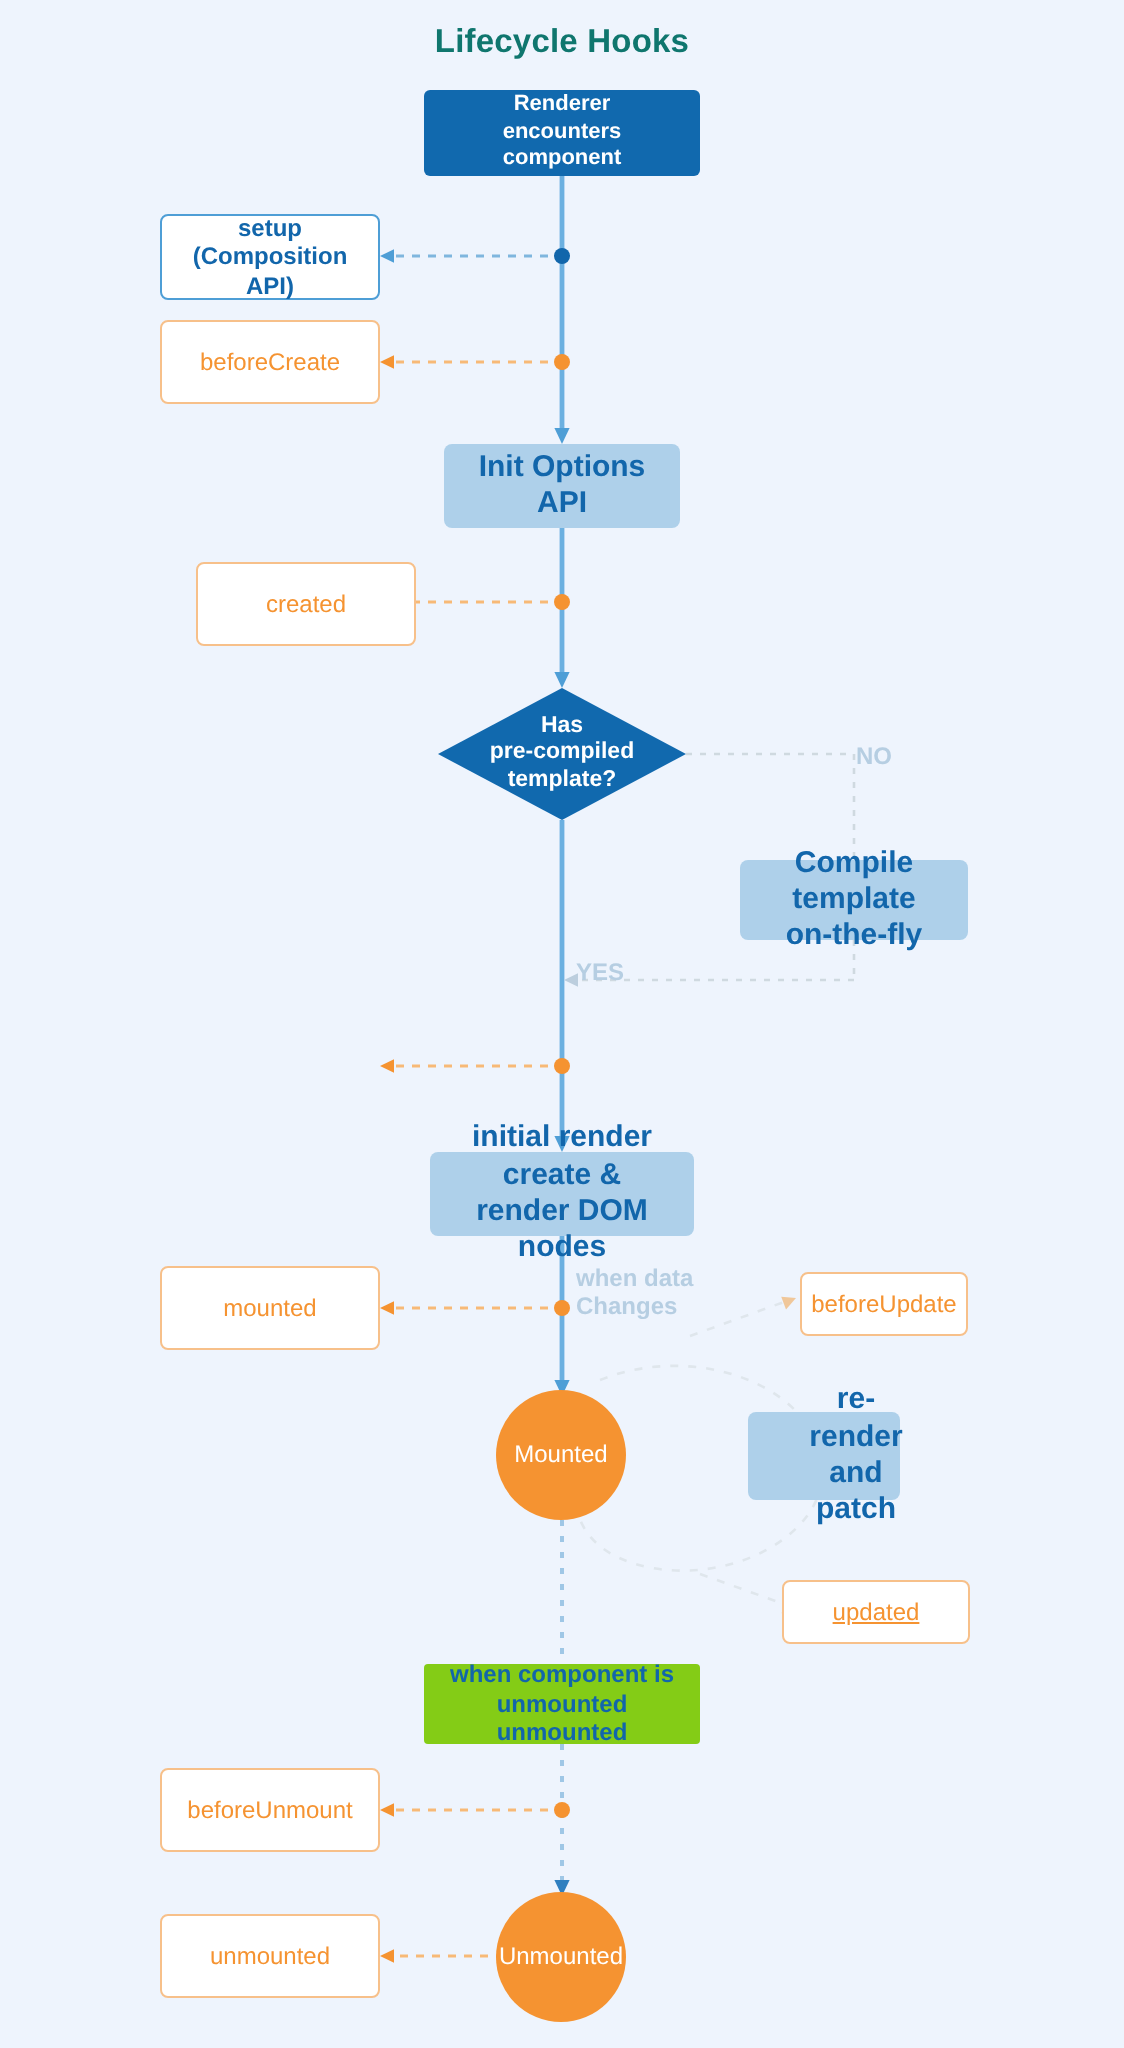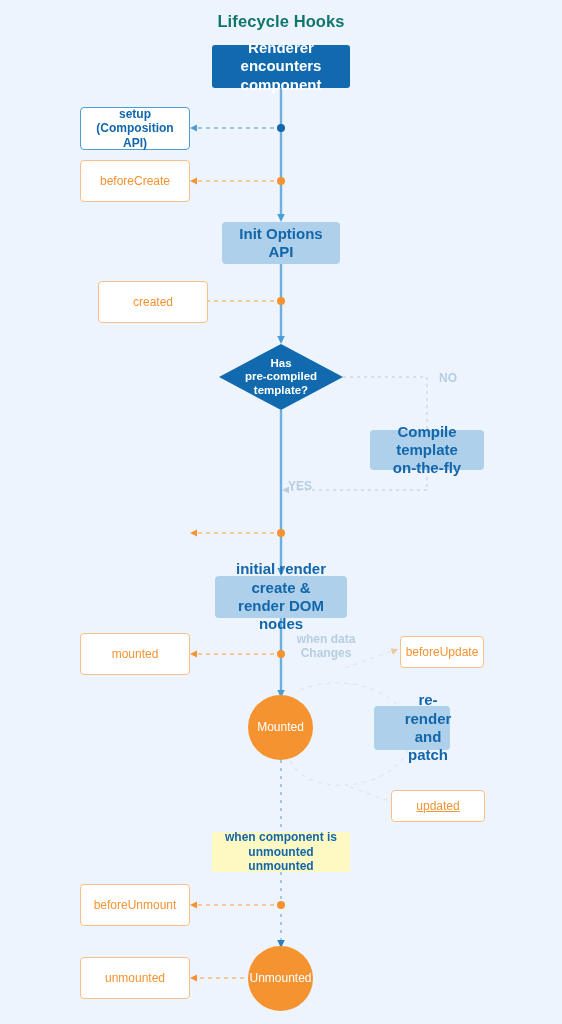--- a/index.html
+++ b/index.html
@@ -43,39 +43,39 @@
     font-size: 16.5px;
     font-weight: bold;
     color: #0f766e;
     letter-spacing: .1px;
   }
 
   
   .box-primary {
     background: #1169ae;
     color: #ffffff;
-    font-size: 15px;
+    font-size: 11px;
     font-weight: bold;
     border-radius: 3px;
     padding: 4px 18px;
   }
 
   
   .box-lightblue {
     background: #aed0ea;
     color: #1266ab;
     font-size: 15px;
     font-weight: bold;
     border-radius: 4px;
     padding: 4px 6px;
   }
 
   
   .box-note {
-    background: #fef9c3;
+    background: #84cc16;
     color: #1266ab;
     font-size: 12px;
     font-weight: bold;
     border-radius: 2px;
     padding: 4px 6px;
   }
 
   
   .box-hook {
     background: #ffffff;
@@ -123,21 +123,21 @@
     font-weight: bold;
     line-height: 1.18;
   }
 
   
   .edge-label {
     position: absolute;
     color: #b6cee2;
     font-size: 12px;
     font-weight: bold;
-    text-align: center;
+    text-align: left;
     line-height: 1.2;
   }
 </style>
 </head>
 <body>
 
 <div id="page">
 
   <div class="title">Lifecycle Hooks</div>
 

